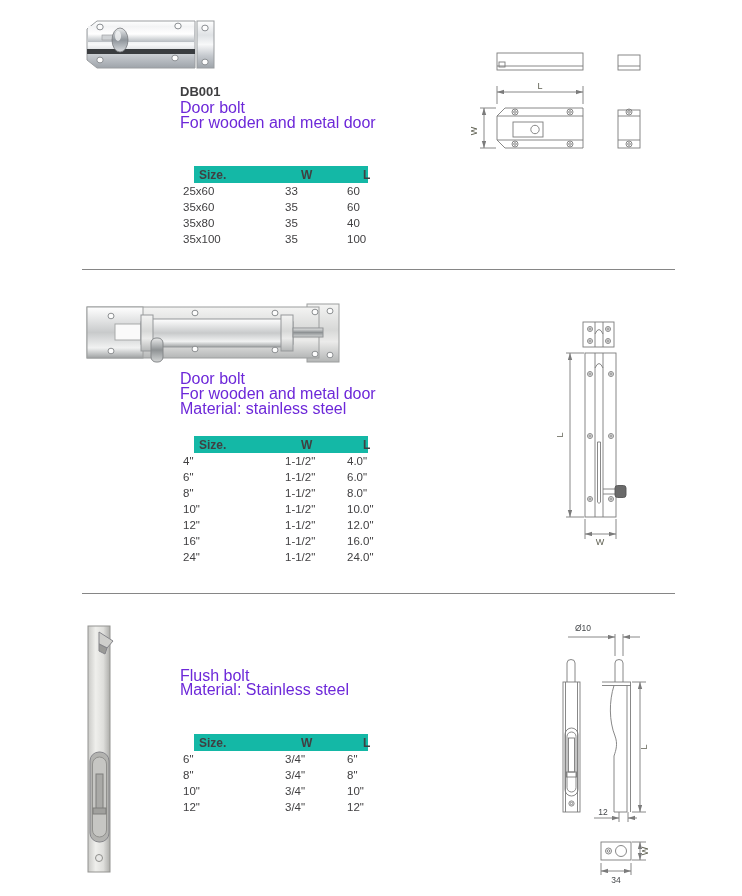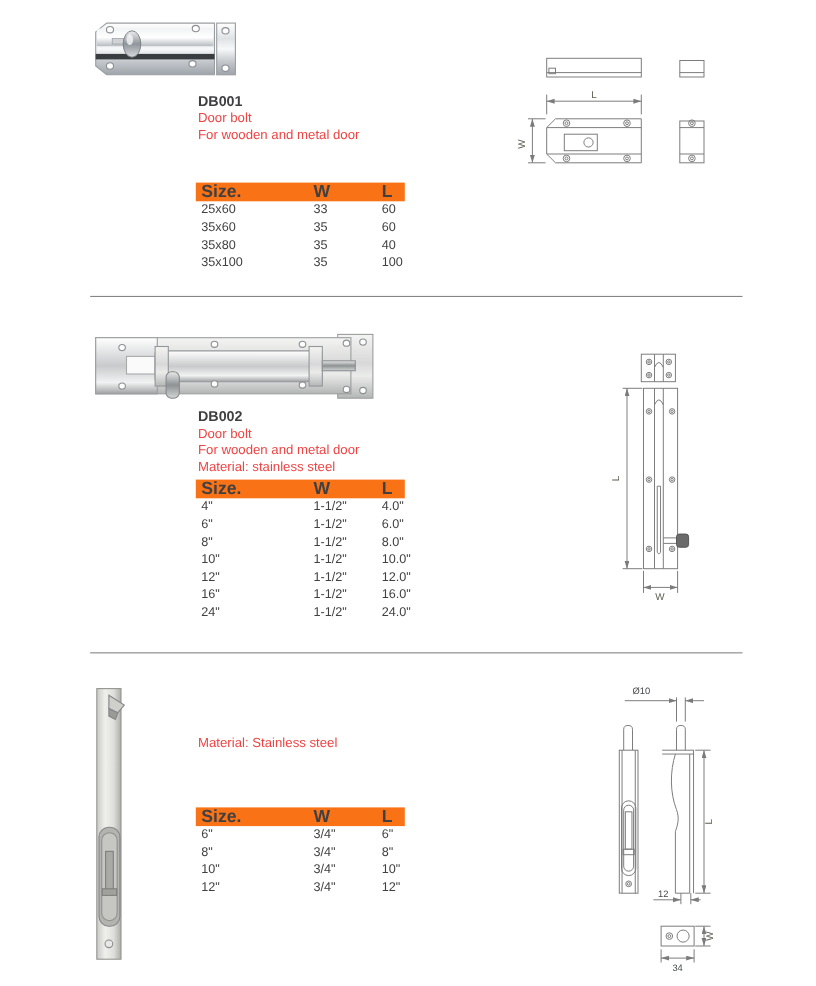--- a/index.html
+++ b/index.html
@@ -2,24 +2,24 @@
 <html><head>
 <meta charset="utf-8">
 <style>
   html,body{margin:0;padding:0;background:#ffffff;}
   .page{position:relative;width:742px;height:896px;background:#ffffff;overflow:hidden;
         font-family:"Liberation Sans", sans-serif;color:#414042;}
   .abs{position:absolute;}
   .divider{position:absolute;left:82px;width:593px;height:0;border-top:1px solid #868686;}
   .tblock{position:absolute;left:180px;width:300px;}
   .pcode{font-size:13px;font-weight:bold;line-height:16px;color:#3f3f41;}
-  .pline{font-size:12px;line-height:15px;color:#ef4444;}
+  .pline{font-size:16px;line-height:15px;color:#6d28d9;}
   .spec{position:absolute;left:178px;width:190px;font-size:11.5px;}
   .tr{display:grid;grid-template-columns:107px 62px 21px;height:16px;align-items:center;}
-  .thead{height:17px;background:#f97316;font-weight:bold;font-size:16px;color:#404042;}
+  .thead{height:17px;background:#14b8a6;font-weight:bold;font-size:12px;color:#404042;margin-left:16px;}
   .td{white-space:nowrap;}
   .td.c1{padding-left:5px;}
   svg text{font-family:"Liberation Sans", sans-serif;}
   .dimtxt{fill:#5f6052;font-size:9px;}
   .dimnum{fill:#45484b;font-size:8.5px;}
 </style>
 </head>
 <body>
 
 <div class="page">
@@ -181,21 +181,20 @@
       <ellipse cx="26" cy="49" rx="3" ry="2.8" fill="#fdfdfd" stroke="#8d9092"></ellipse>
       <ellipse cx="110" cy="47" rx="3" ry="2.8" fill="#fdfdfd" stroke="#8d9092"></ellipse>
       <ellipse cx="190" cy="48" rx="3" ry="2.8" fill="#fdfdfd" stroke="#8d9092"></ellipse>
       <ellipse cx="230" cy="10" rx="3" ry="2.8" fill="#fdfdfd" stroke="#8d9092"></ellipse>
       <ellipse cx="245" cy="9" rx="3" ry="2.8" fill="#fdfdfd" stroke="#8d9092"></ellipse>
       <ellipse cx="230" cy="52" rx="3" ry="2.8" fill="#fdfdfd" stroke="#8d9092"></ellipse>
       <ellipse cx="245" cy="53" rx="3" ry="2.8" fill="#fdfdfd" stroke="#8d9092"></ellipse>
     </svg>
 
     <div class="tblock" style="top:371px">
-      <div class="pcode">DB002</div>
       <div class="pline">Door bolt</div>
       <div class="pline">For wooden and metal door</div>
       <div class="pline">Material: stainless steel</div>
     </div>
 
     <div class="spec" style="top:436px">
       <div class="tr thead">
         <div class="td c1">Size.</div>
         <div class="td">W</div>
         <div class="td">L</div>
@@ -311,20 +310,21 @@
       <polygon points="15,8 29,17 23,24 15,20" fill="#cfcfcc" stroke="#85858a"></polygon>
       <polygon points="15,20 23,24 21,30 15,27" fill="#9a9a97" stroke="#85858a"></polygon>
       <rect x="6" y="128" width="19" height="90" rx="9" fill="#b3b3b0" stroke="#86868a"></rect>
       <rect x="8.5" y="133" width="14" height="80" rx="7" fill="#c6c6c3" stroke="#90908d"></rect>
       <rect x="12" y="150" width="7" height="36" fill="#a9a9a6" stroke="#7f7f7c"></rect>
       <rect x="9" y="184" width="13" height="6" fill="#a0a09d" stroke="#7f7f7c"></rect>
       <circle cx="15" cy="234" r="3.5" fill="#e8e8e6" stroke="#8e8e8b"></circle>
     </svg>
 
     <div class="tblock" style="top:669px">
+      <div class="pline" style="line-height:13.5px">Flush bolt</div>
       <div class="pline" style="line-height:13.5px">Material: Stainless steel</div>
     </div>
 
     <div class="spec" style="top:734px">
       <div class="tr thead">
         <div class="td c1">Size.</div>
         <div class="td">W</div>
         <div class="td">L</div>
       </div>
       <div class="tr">

